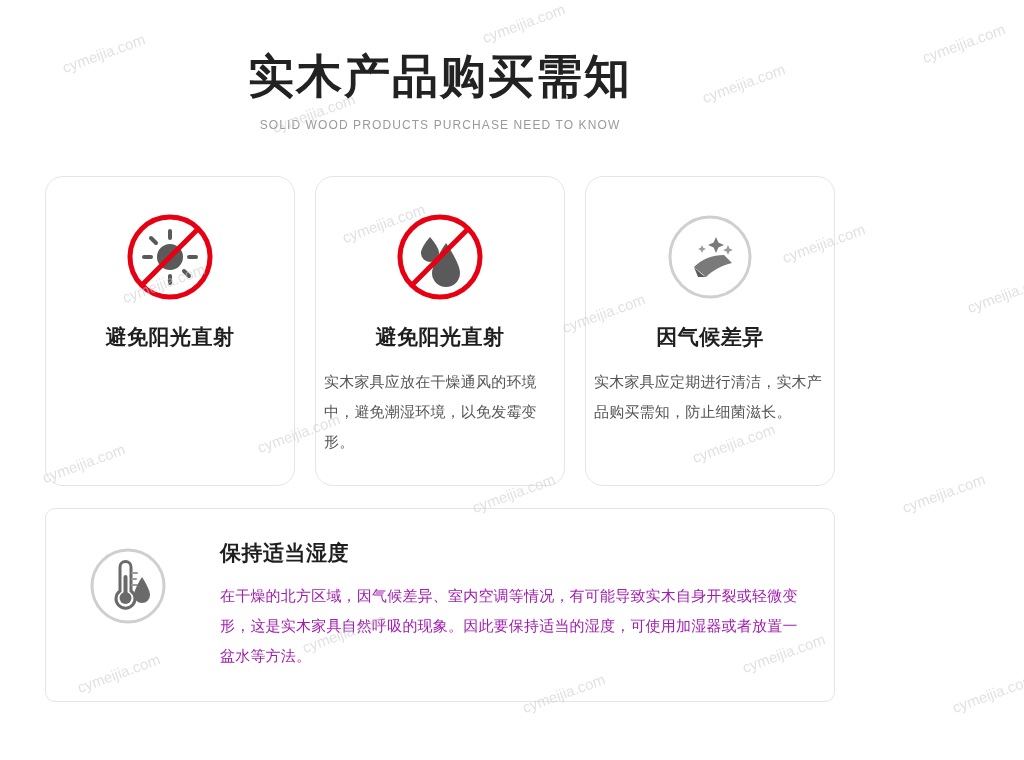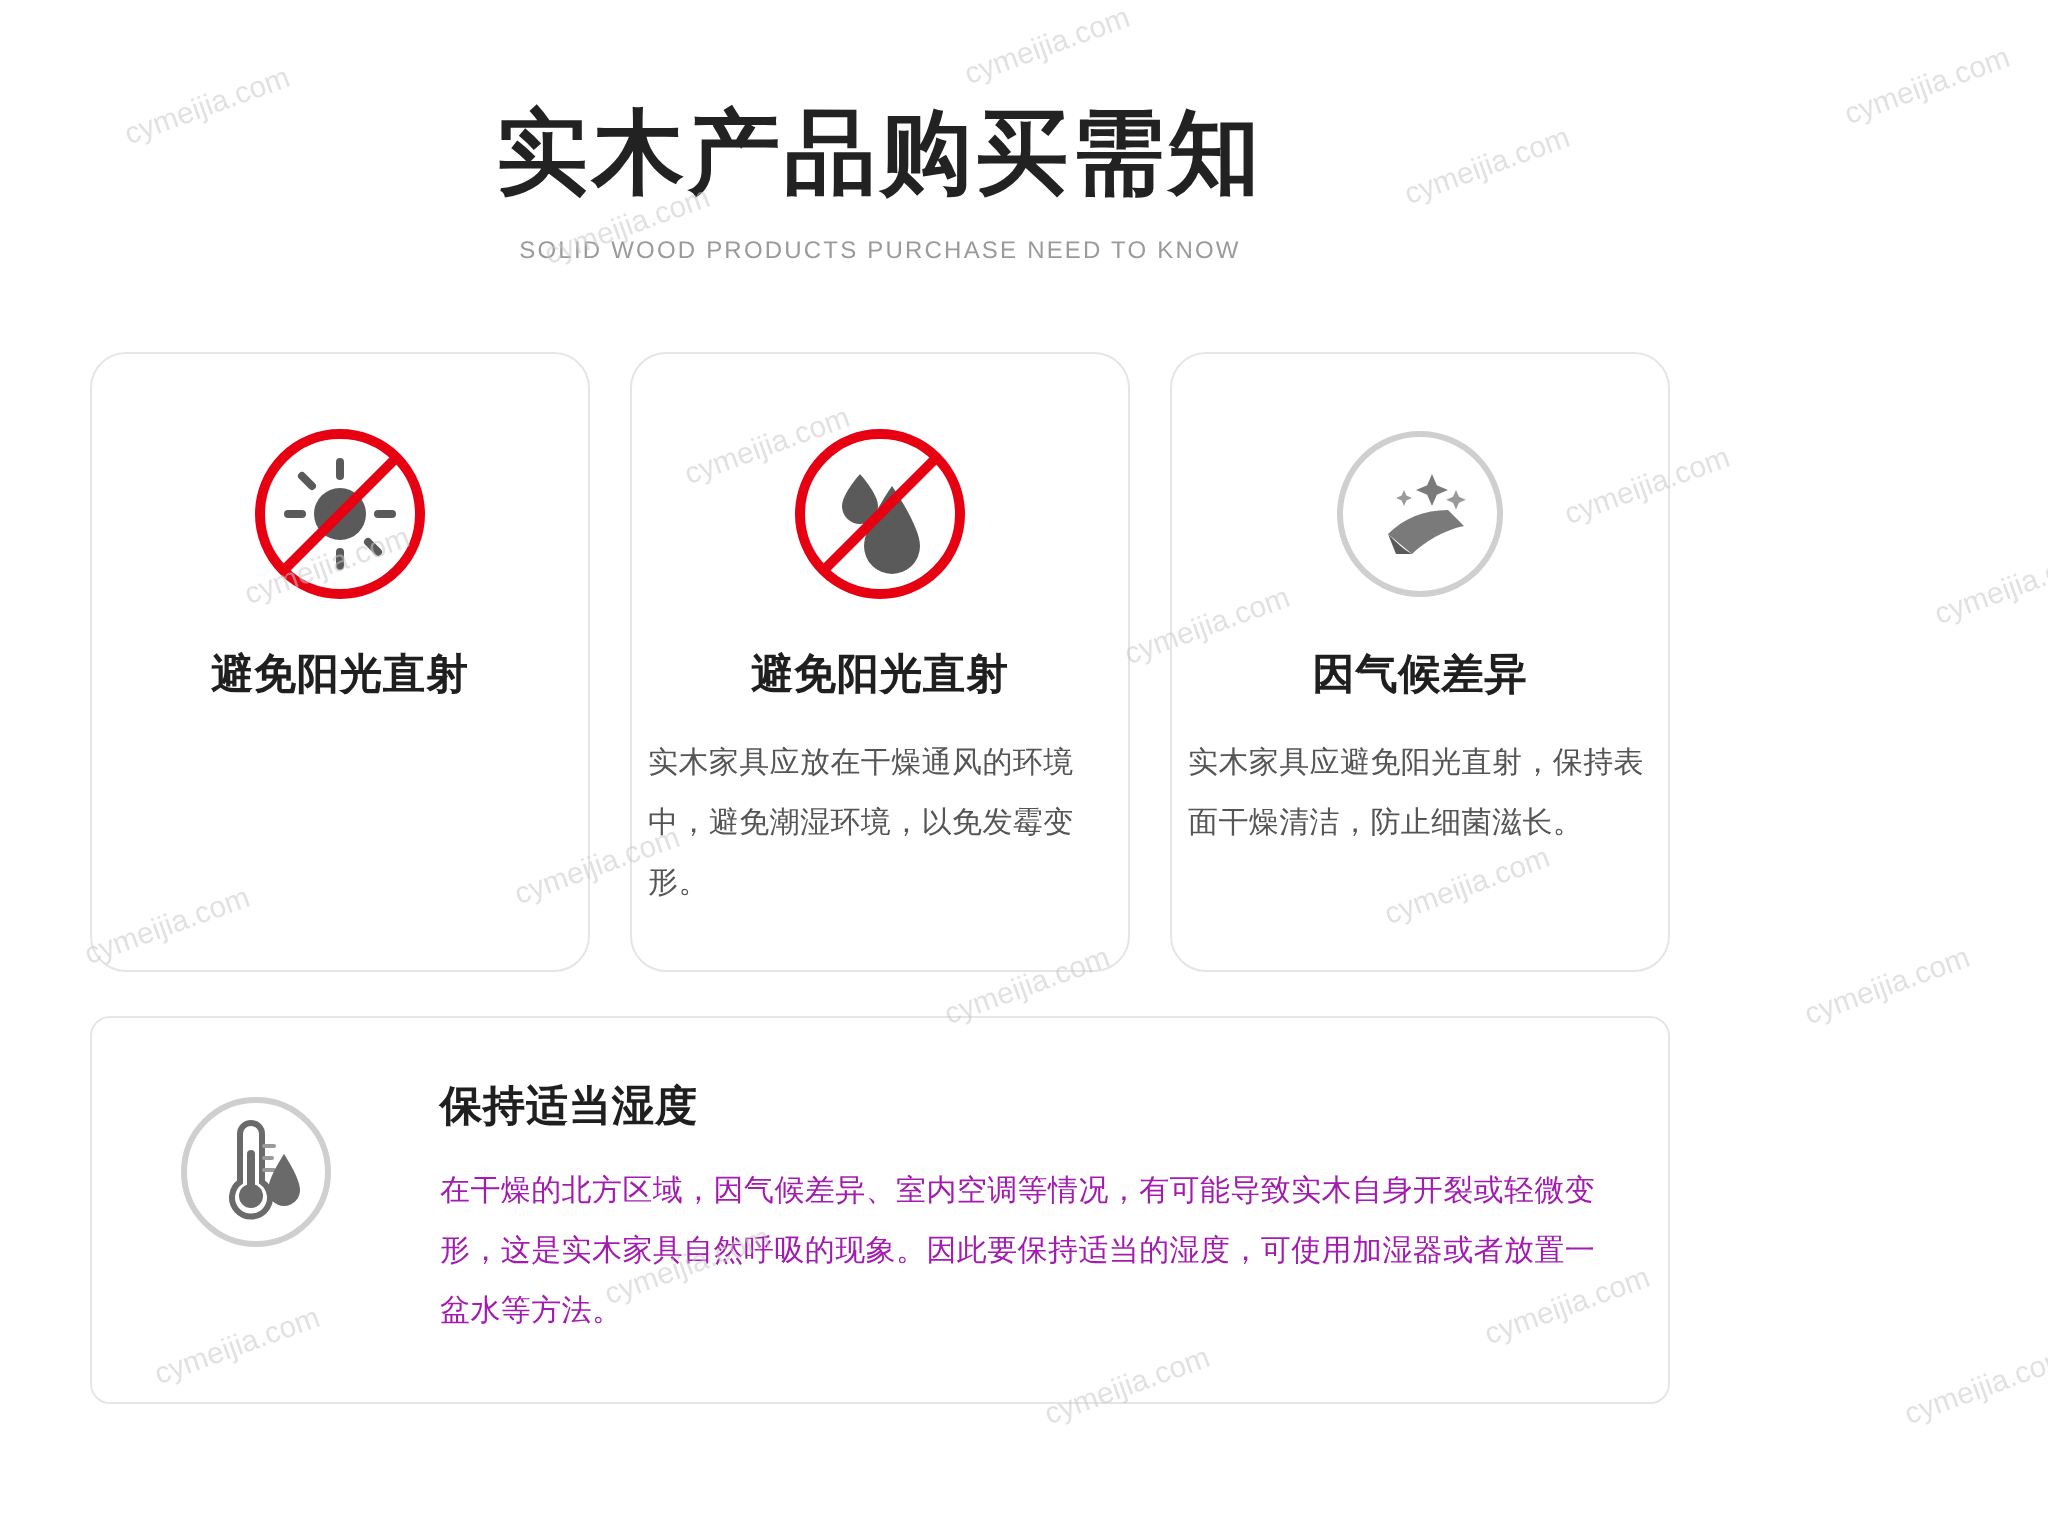--- a/index.html
+++ b/index.html
@@ -225,21 +225,21 @@
 
           <path d="M30 56 C38 48 48 44 60 44 L68 52 C58 54 48 60 42 66 z" fill="#7a7a7a"></path>
           <path d="M30 56 C34 60 38 64 42 66 L34 66 z" fill="#5a5a5a"></path>
 
           <path d="M52 26 l2.4 5.6 5.6 2.4 -5.6 2.4 -2.4 5.6 -2.4 -5.6 -5.6 -2.4 5.6 -2.4 z" fill="#7a7a7a"></path>
           <path d="M64 34 l1.5 3.4 3.4 1.5 -3.4 1.5 -1.5 3.4 -1.5 -3.4 -3.4 -1.5 3.4 -1.5 z" fill="#9a9a9a"></path>
           <path d="M38 34 l1.2 2.8 2.8 1.2 -2.8 1.2 -1.2 2.8 -1.2 -2.8 -2.8 -1.2 2.8 -1.2 z" fill="#9a9a9a"></path>
         </svg>
       </div>
       <div class="card-title">因气候差异</div>
-      <div class="card-text">实木家具应避免阳光直射，保持表面干燥清洁，防止细菌滋长。</div>
+      <div class="card-text">实木家具应定期进行清洁，实木产品购买需知，防止细菌滋长。</div>
     </div>
 
   </div>
 
   <div class="wide-card">
     <div class="wide-icon">
       <svg width="82" height="82" viewBox="0 0 82 82" aria-hidden="true">
         <circle cx="41" cy="41" r="36" fill="none" stroke="#cfcfcf" stroke-width="3"></circle>
 
         <path d="M33 22 a5.5 5.5 0 0 1 11 0 v24 a9.5 9.5 0 1 1 -11 0 z" fill="none" stroke="#6a6a6a" stroke-width="3"></path>

